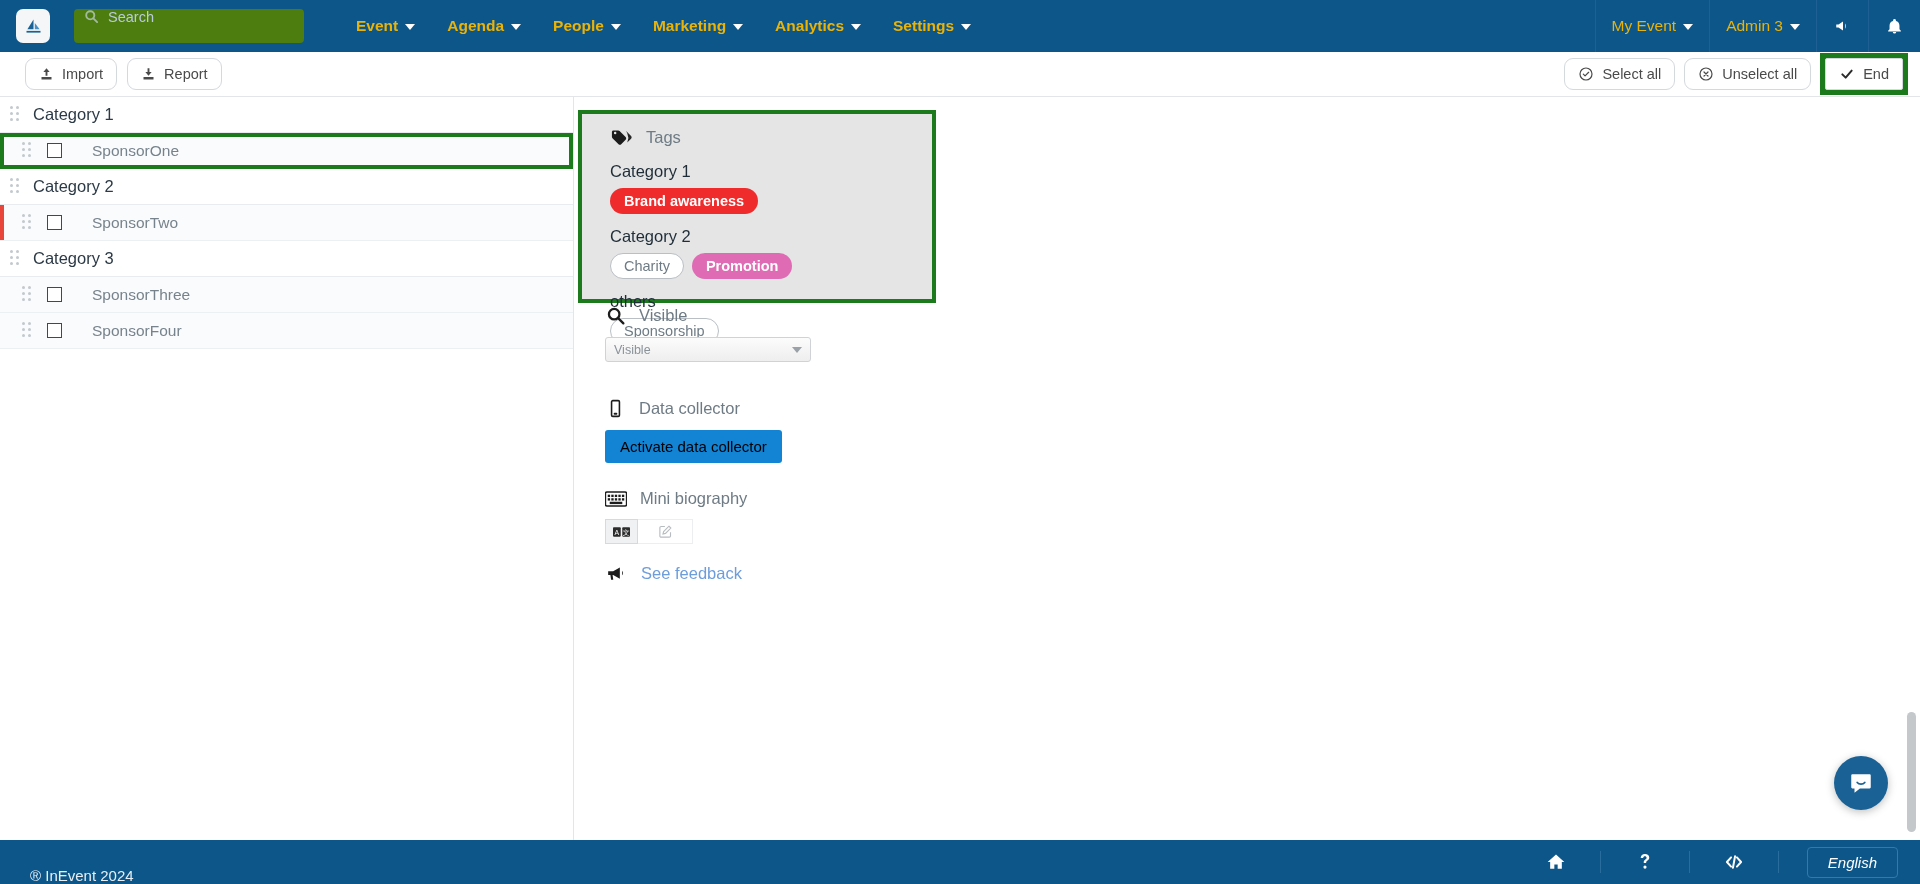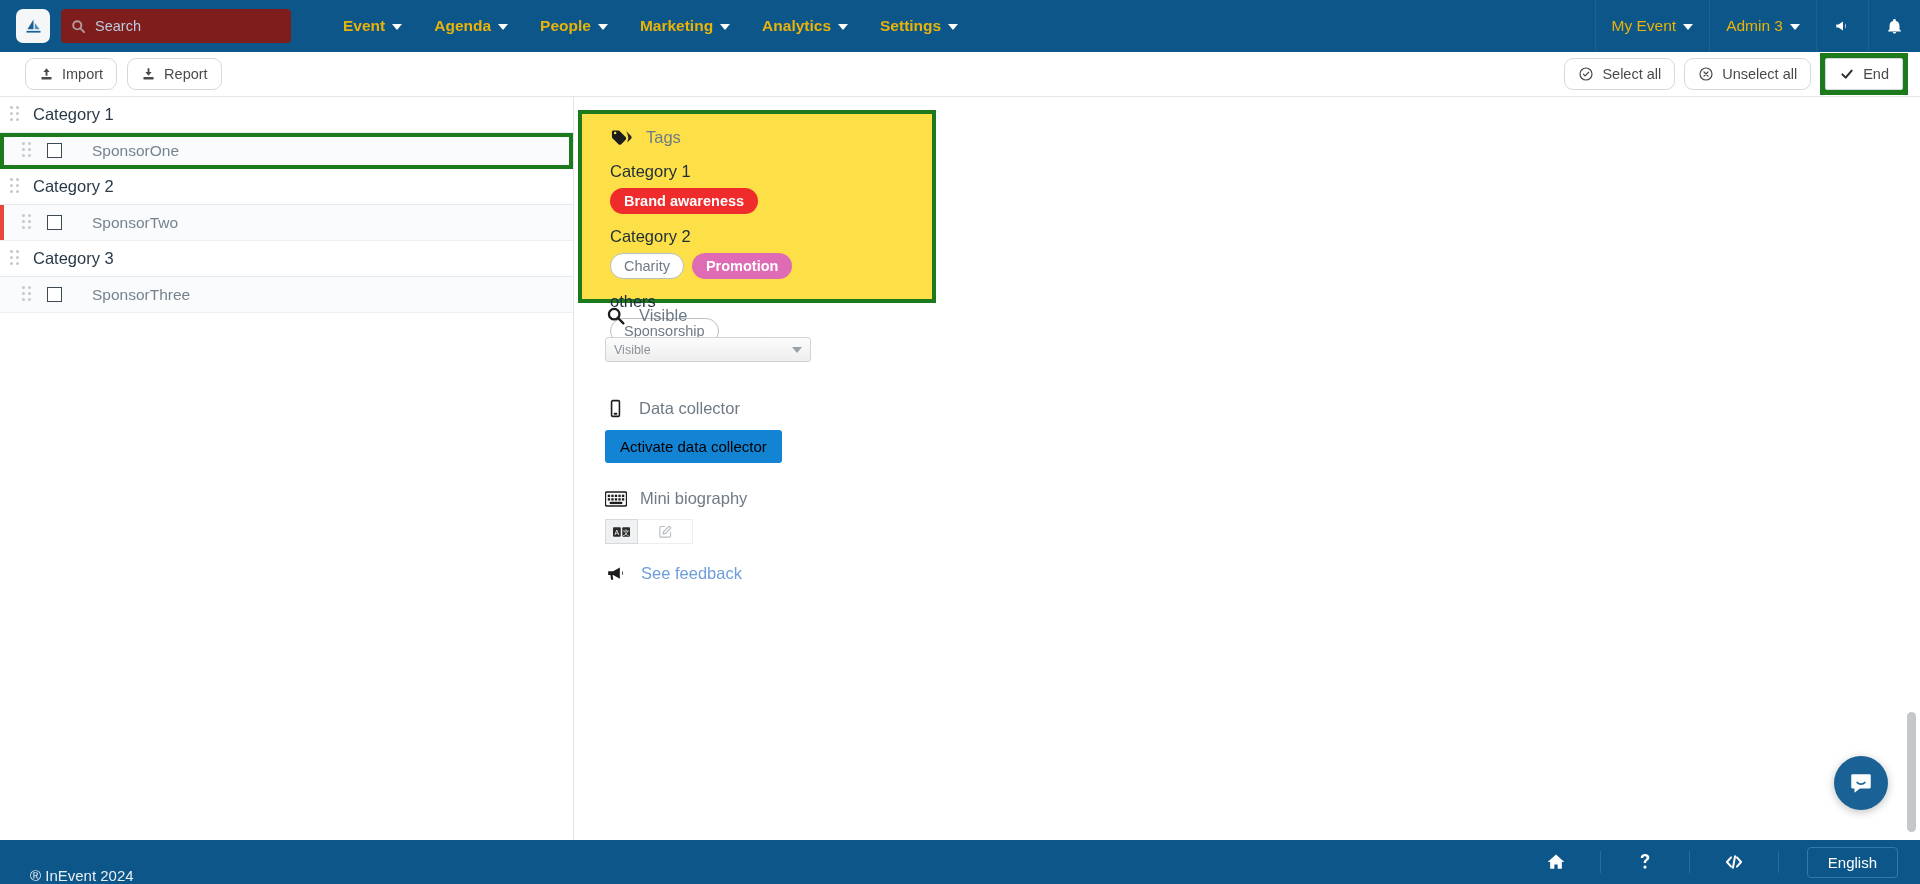--- a/index.html
+++ b/index.html
@@ -19,25 +19,25 @@
     display: flex; align-items: center;
   }
   .brand-logo {
     width: 34px; height: 34px; margin-left: 16px;
     background: #f4f6f8; border-radius: 7px;
     display: flex; align-items: center; justify-content: center;
     flex: none;
   }
   .brand-logo svg { display:block; }
   .search-box {
-    margin-left: 11px;
+    margin-left: 24px;
     width: 230px; height: 34px;
-    background: #7f1d1d;
+    background: #4d7c0f;
     border-radius: 4px;
-    display: flex; align-items: center;
+    display: flex; 
     padding: 0 10px;
     flex: none;
   }
   .search-box .s-ico { width:15px;height:15px;flex:none;opacity:.65; }
   .search-text {
     margin-left: 9px; color: #b9ccdc; font-size: 14.5px;
   }
   .nav-menu { display: flex; align-items: center; margin-left: 36px; }
   .nav-item {
     color: #eab308; font-size: 15.5px; font-weight: bold;
@@ -119,21 +119,21 @@
 
   
   .detail {
     position: absolute; top: 97px; left: 575px;
     width: 1345px; height: 787px; background: #ffffff;
   }
   .tags-card {
     position: absolute; left: 3px; top: 13px;
     width: 358px; height: 193px;
     border: 4px solid #1c7a1c;
-    background: #fde047;
+    background: #e5e5e5;
     padding: 12px 9px 0 28px;
   }
   .sec-head {
     display: flex; align-items: center; gap: 13px;
   }
   .sec-title { font-size: 16.5px; color: #6e7b85; }
   .sec-title.link { color: #6d9ddb; cursor:pointer; }
   .cat-title { font-size: 16.5px; color: #1f2d38; margin-top: 13px; }
   .pill-row { display: flex; gap: 8px; margin-top: 7px; flex-wrap: wrap; }
   .pill {
@@ -171,21 +171,21 @@
   }
   .mini-btn.plain { background: #fff; border-color: #eceef0; border-left: none; width: 55px; }
 
   
   .footer {
     position: absolute; bottom: 0; left: 0;
     width: 1920px; height: 44px; background: #0d5689;
     display: flex; align-items: flex-end;
   }
   .footer-left { color: #e7eef4; font-size: 15px; margin-left: 30px; }
-  .footer-right { margin-left: auto; display: flex; align-items: center; gap: 16px; margin-right: 22px; }
+  .footer-right { margin-left: auto; display: flex; align-items: center; gap: 16px; margin-right: 22px; font-style: italic; }
   .f-ico { width: 56px; height: 44px; display: flex; align-items: center; justify-content: center; cursor: pointer; }
   .f-div { width: 1px; height: 22px; background: #2a6d9d; }
   .lang-btn {
     border: 1px solid #2f7bae; border-radius: 4px; color: #fff;
     font-size: 15px; padding: 6px 20px; margin-left: 12px; cursor: pointer;
   }
 
   
   .chat-bubble {
     position: absolute; right: 32px; bottom: 74px;
@@ -384,20 +384,32 @@
           <span></span>
         </i>
         <i>
           <span></span>
         </i>
       </span>
     <span class="cbox"></span>
     <span class="spon-label">SponsorThree</span>
   </div>
 
+  <div class="spon-row">
+    <span class="grip">
+        <i>
+          <span></span>
+        </i>
+        <i>
+          <span></span>
+        </i>
+      </span>
+    <span class="cbox"></span>
+    <span class="spon-label">SponsorFour</span>
+  </div>
 </div>
 
 <div class="detail">
 
   <div class="tags-card">
     <div class="sec-head">
       <svg width="23" height="23" viewBox="0 0 24 24" fill="#1c1c1c">
         <path d="M2 6.2v5.1c0 .5.2 1 .6 1.4l6.3 6.3c.8.8 2 .8 2.8 0l4.6-4.6c.8-.8.8-2 0-2.8L10 5.3a2 2 0 0 0-1.4-.6H3.5C2.7 4.7 2 5.4 2 6.2zm3.4 2.3a1.3 1.3 0 1 1 0-2.6 1.3 1.3 0 0 1 0 2.6z"></path>
         <path d="M16.8 5.3l5.2 5.2c.8.8.8 2 0 2.8l-4 4 1.2-4.9-1.2-4.9z" opacity="0.95"></path>
       </svg>

